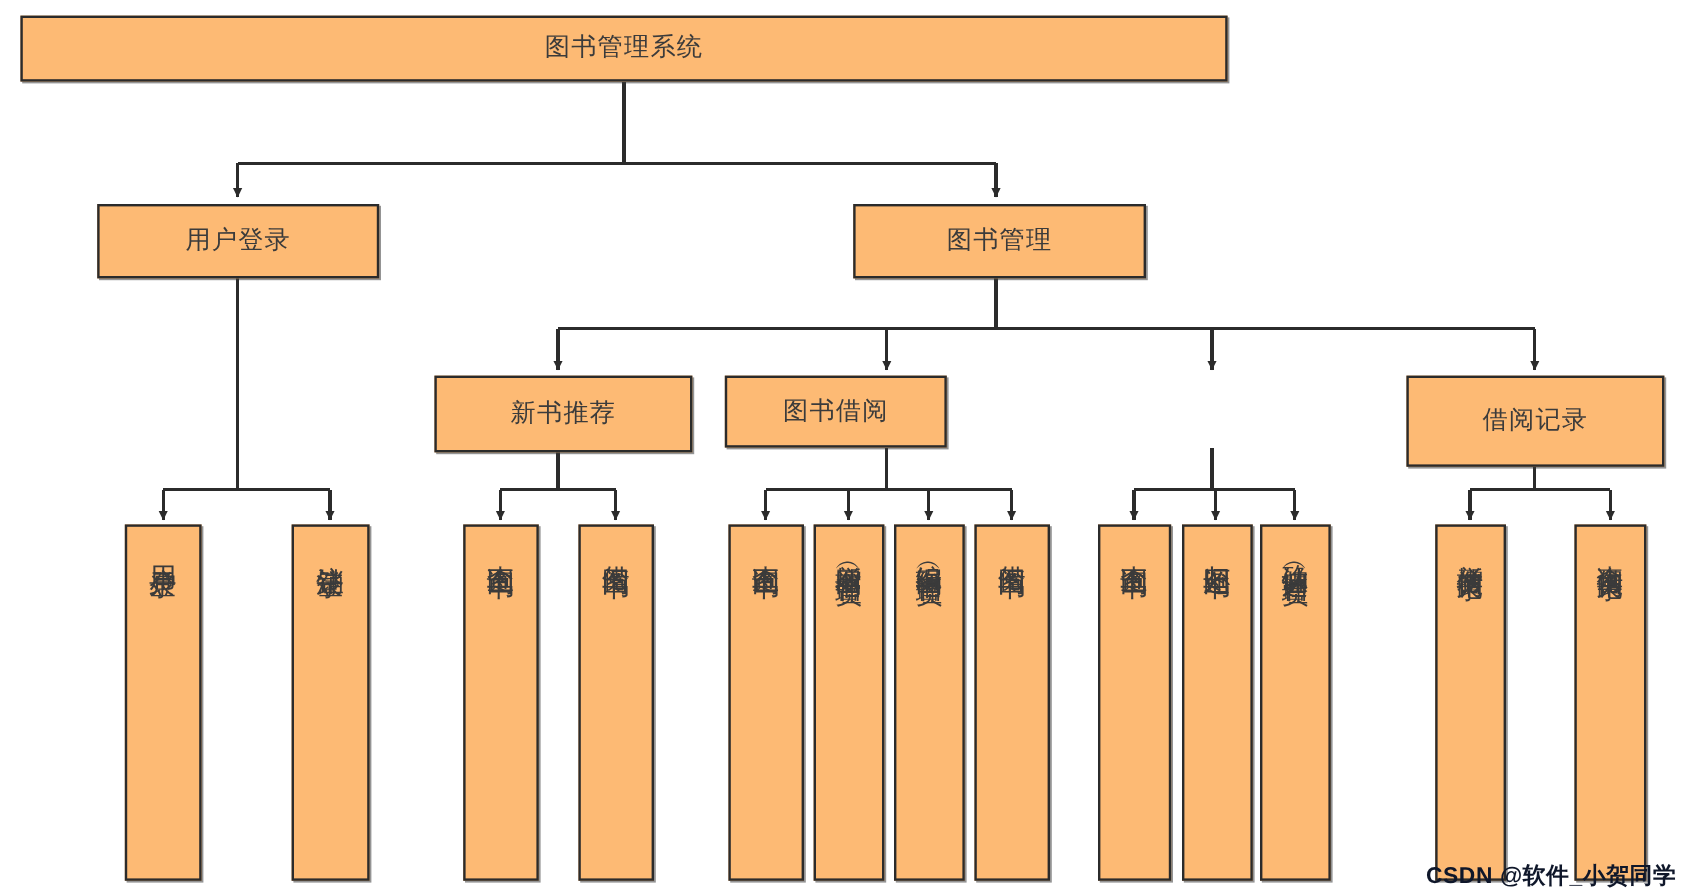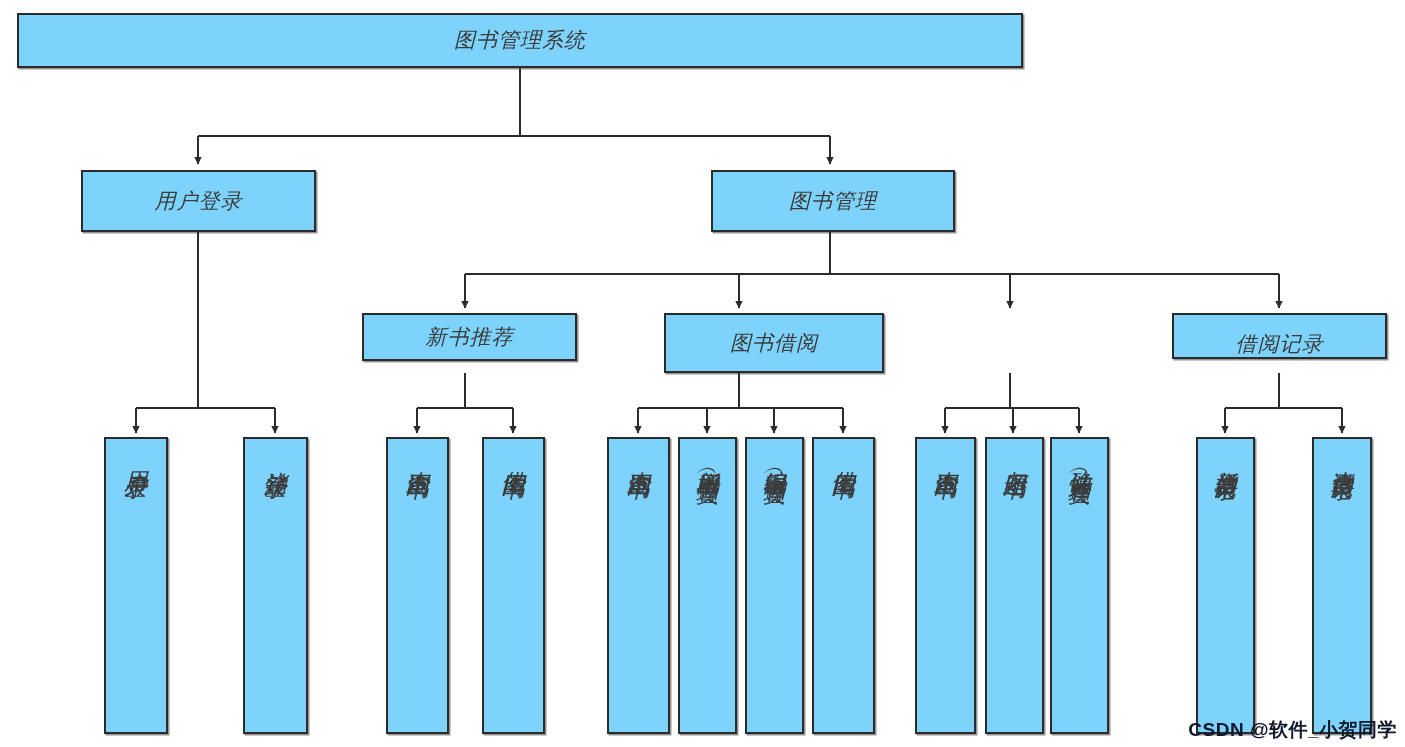--- a/index.html
+++ b/index.html
@@ -7,27 +7,26 @@
     font-family:"Liberation Sans","DejaVu Sans",sans-serif;
     width:1405px;height:747px;
     overflow:hidden;
   }
   #canvas{position:relative;width:1405px;height:747px;background:#ffffff;}
   svg.links{position:absolute;left:0;top:0;width:1405px;height:747px;}
 
   .node{
     position:absolute;
     box-sizing:border-box;
-    background:#7dd3fc;
+    background:#fdba74;
     border:2px solid #2b2b2b;
     box-shadow:1.5px 1.5px 0 0 rgba(60,60,60,.55);
     display:flex;
     align-items:center;
     justify-content:center;
-    font-style:italic;
   }
   .node .lbl{
     color:#3b3b3b;
     font-size:21px;
     line-height:1.18;
     letter-spacing:1px;
     white-space:nowrap;
     text-align:center;
   }
   
@@ -112,27 +111,27 @@
     <span class="lbl">图书管理系统</span>
   </div>
 
   <div class="node" style="left:81px;top:170px;width:235px;height:62px;">
     <span class="lbl">用户登录</span>
   </div>
   <div class="node" style="left:711px;top:170px;width:244px;height:62px;">
     <span class="lbl">图书管理</span>
   </div>
 
-  <div class="node" style="left:362px;top:313px;width:215px;height:48px;align-items:center;">
+  <div class="node" style="left:362px;top:313px;width:215px;height:64px;align-items:center;">
     <span class="lbl">新书推荐</span>
   </div>
-  <div class="node" style="left:664px;top:313px;width:220px;height:60px;">
+  <div class="node" style="left:604px;top:313px;width:185px;height:60px;">
     <span class="lbl">图书借阅</span>
   </div>
-  <div class="node" style="left:1172px;top:313px;width:215px;height:46px;align-items:flex-end;">
+  <div class="node" style="left:1172px;top:313px;width:215px;height:76px;">
     <span class="lbl">借阅记录</span>
   </div>
 
   <div class="node vert" style="left:104px;top:437px;width:64px;height:297px;">
     <span class="lbl">用户登录</span>
   </div>
   <div class="node vert" style="left:243px;top:437px;width:65px;height:297px;">
     <span class="lbl">注销登录</span>
   </div>
 

